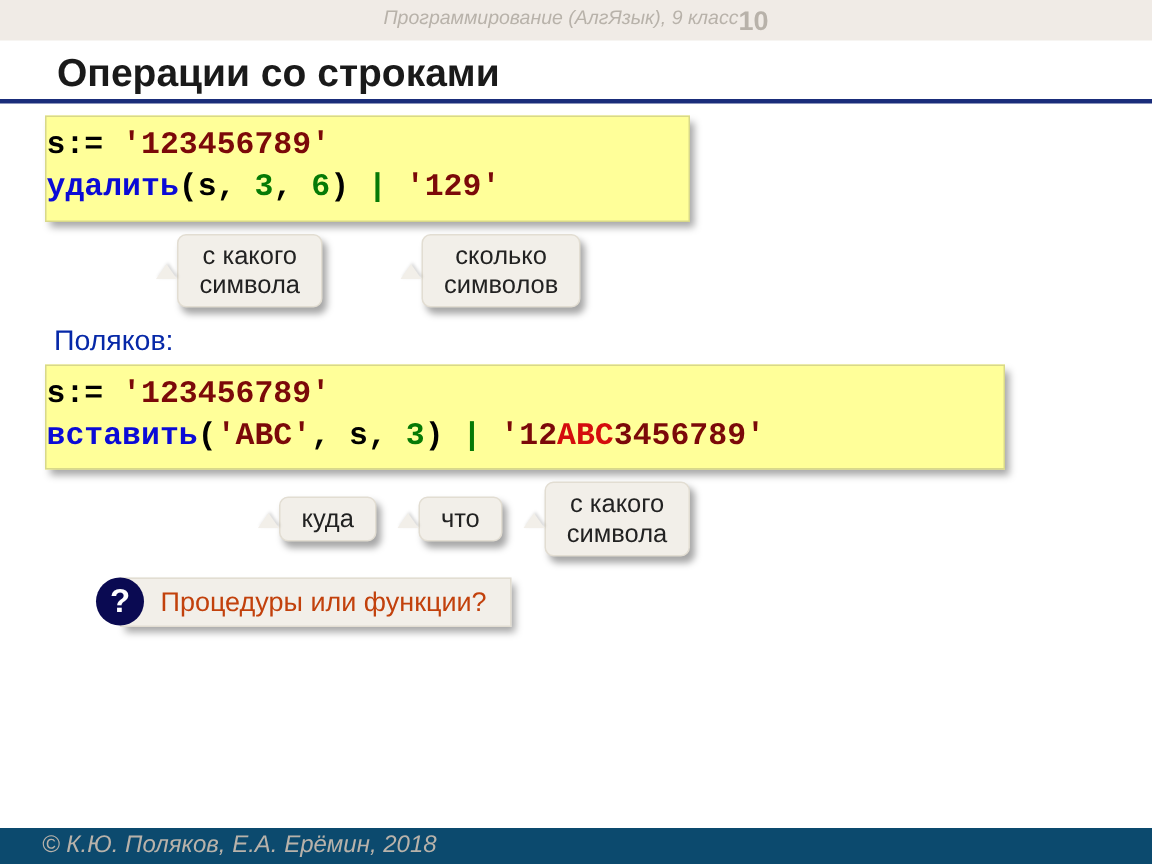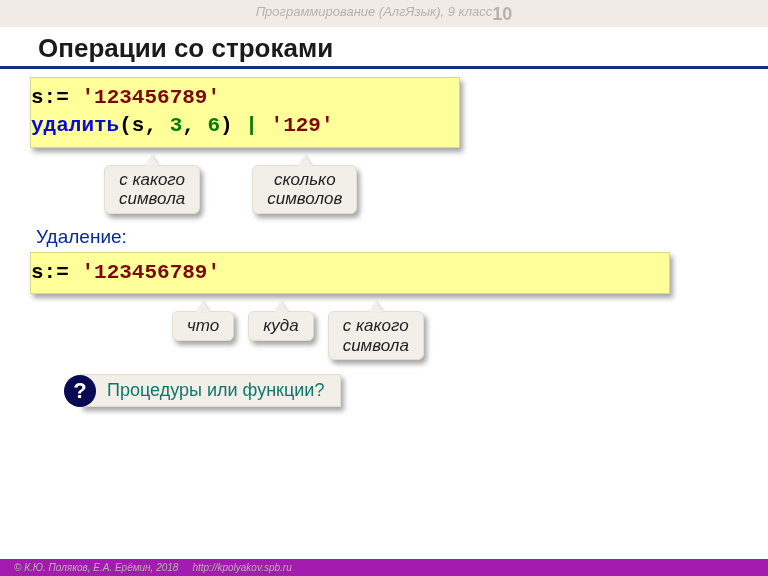--- a/index.html
+++ b/index.html
@@ -44,21 +44,21 @@
     font-weight: bold;
     line-height: 1.35;
     margin-bottom: 6px;
   }
   .c-black { color: #000; }
   .c-darkred { color: #7b0909; }
   .c-blue { color: #0b0bd6; }
   .c-green { color: #067a06; }
   .c-red { color: #d40d0d; }
   .balloons { display: flex; gap: 18px; margin: 8px 0 12px 0; }
-  .balloon-wrap { display: flex; flex-direction: column; align-items: center; font-style: italic; }
+  .balloon-wrap { display: flex; flex-direction: row; align-items: center; }
   .balloon-tail {
     width: 0; height: 0;
     border-left: 7px solid transparent;
     border-right: 7px solid transparent;
     border-bottom: 10px solid #f2efe9;
     filter: drop-shadow(1px -1px 1px rgba(0,0,0,0.15));
     margin-bottom: -1px;
   }
   .balloon {
     background: #f2efe9;
@@ -83,30 +83,30 @@
     margin-right: -16px;
     z-index: 2;
     position: relative;
   }
   .q-box {
     background: #f2efe9;
     border: 1px solid #e2ddd2;
     box-shadow: 3px 4px 5px rgba(0,0,0,0.35);
     padding: 5px 16px 5px 26px;
     font-size: 18px;
-    color: #0f766e;
+    color: #c2410c;
   }
   .footer {
     position: absolute;
     bottom: 0; left: 0; right: 0;
-    background: #a21caf;
+    background: #0c4a6e;
     color: #b8b2aa;
     font-style: italic;
-    font-size: 10px;
-    padding: 3px 14px;
+    font-size: 16px;
+    padding: 3px 28px;
     display: flex; gap: 14px;
   }
 </style>
 </head>
 <body>
 
 <div class="header">
   <span>Программирование (АлгЯзык), 9 класс</span>
   <span class="page-num">10</span>
 </div>
@@ -131,47 +131,49 @@
       <div class="balloon" style="white-space: pre-line;">с какого
 символа</div>
     </div>
     <div class="balloon-wrap" style="margin-left: 34px;">
       <div class="balloon-tail"></div>
       <div class="balloon" style="white-space: pre-line;">сколько
 символов</div>
     </div>
   </div>
 
-  <div class="section-label">Удаление:</div>
+  <div class="section-label">Поляков:</div>
 
   <div class="code-block" style="width: 640px;">
     <div>
       <span class="c-black">s</span><span class="c-black">:= </span><span class="c-darkred">'123456789'</span>
+    </div>
+    <div>
+      <span class="c-blue">вставить</span><span class="c-black">(</span><span class="c-darkred">'ABC'</span><span class="c-black">, </span><span class="c-black">s</span><span class="c-black">, </span><span class="c-green">3</span><span class="c-black">) </span><span class="c-green">| </span><span class="c-darkred">'12</span><span class="c-red">ABC</span><span class="c-darkred">3456789'</span>
     </div>
   </div>
 
   <div class="balloons" style="margin-left: 142px; gap: 14px;">
     <div class="balloon-wrap">
       <div class="balloon-tail"></div>
-      <div class="balloon">что</div>
+      <div class="balloon">куда</div>
     </div>
     <div class="balloon-wrap">
       <div class="balloon-tail"></div>
-      <div class="balloon">куда</div>
+      <div class="balloon">что</div>
     </div>
     <div class="balloon-wrap">
       <div class="balloon-tail"></div>
       <div class="balloon" style="white-space: pre-line;">с какого
 символа</div>
     </div>
   </div>
 
   <div class="question-row" style="margin-left: 34px;">
     <div class="q-disc">?</div>
     <div class="q-box">Процедуры или функции?</div>
   </div>
 
 </div>
 
 <div class="footer">
   <span>© К.Ю. Поляков, Е.А. Ерёмин, 2018</span>
-  <span>http://kpolyakov.spb.ru</span>
 </div>
 
 </body></html>

